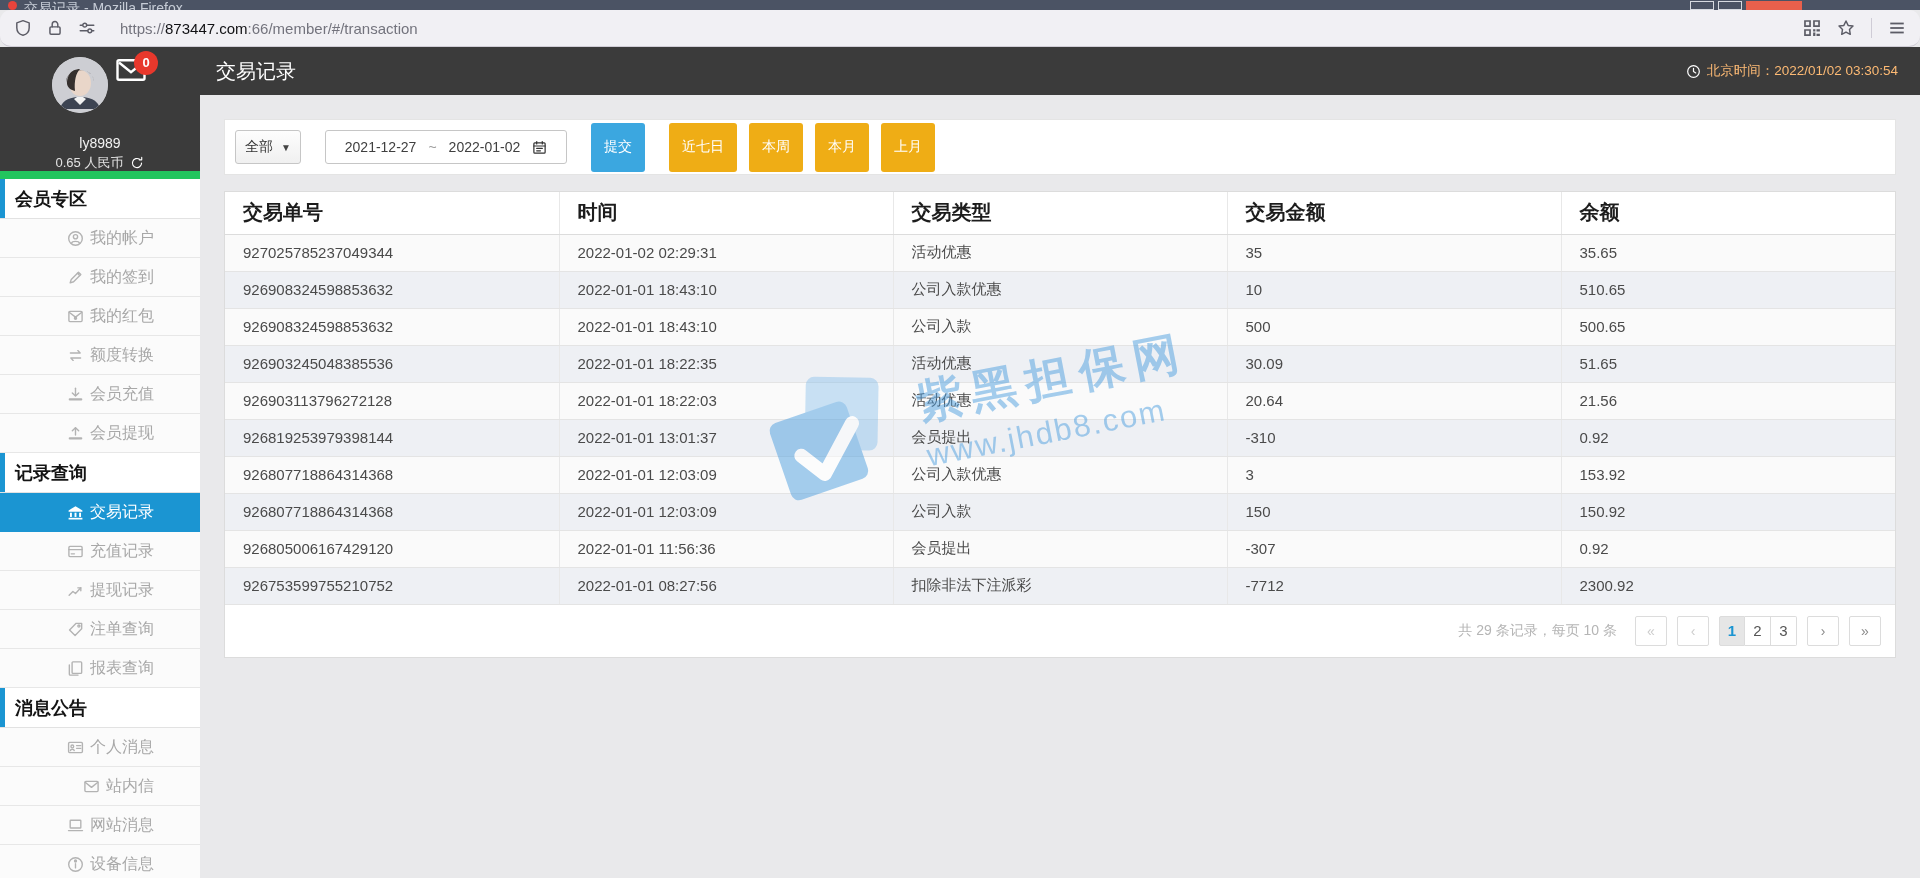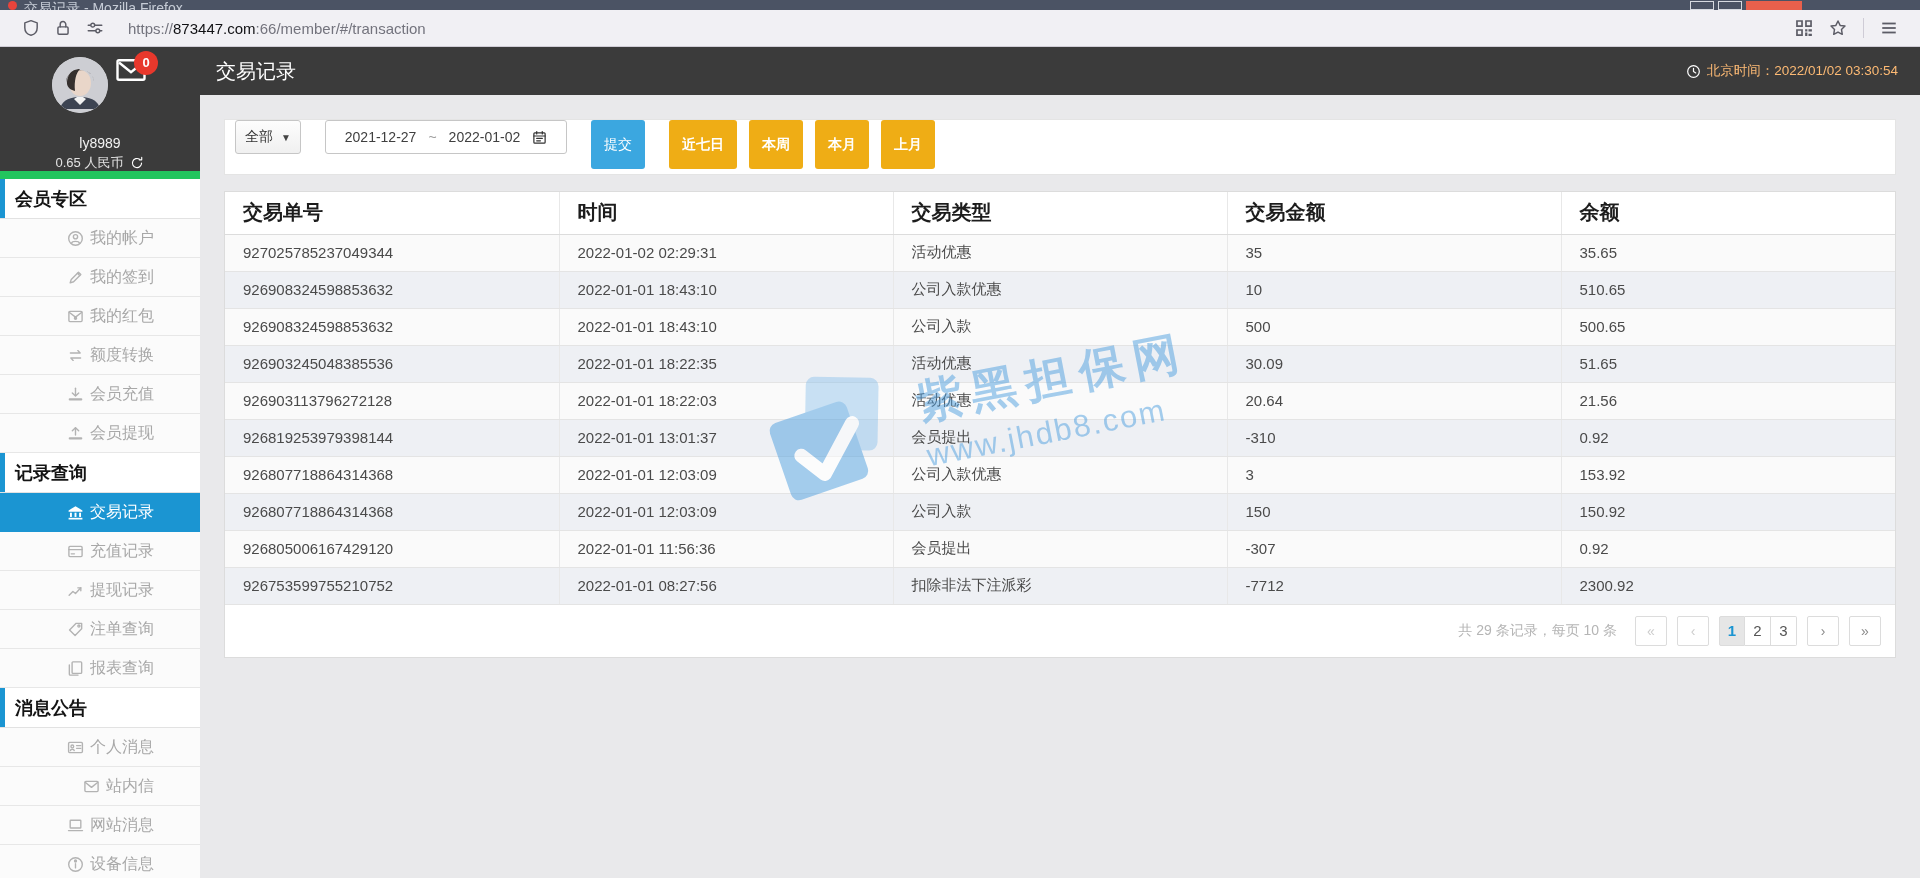--- a/index.html
+++ b/index.html
@@ -8,21 +8,21 @@
   .screen { width:1920px; height:878px; display:flex; flex-direction:column; }
 
   
   .titlebar { height:10px; background:#4b5364; position:relative; overflow:hidden; flex:0 0 auto; }
   .fav-dot { position:absolute; left:8px; top:1px; width:9px; height:9px; border-radius:50%; background:#e8443c; }
   .tab-title { position:absolute; left:24px; top:0px; font-size:14px; color:#c6ccd6; white-space:nowrap; }
   .win-controls { position:absolute; right:118px; top:1px; display:flex; gap:4px; }
   .wc { width:24px; height:9px; border:1px solid #d7dae0; background:transparent; }
   .wc-close { width:56px; background:#e8604c; border-color:#e8604c; }
 
-  .urlbar { height:37px; background:#f1f0f4; border-bottom:1px solid #d0cdd6; display:flex; align-items:center; padding:0 22px; flex:0 0 auto; }
+  .urlbar { height:37px; background:#f1f0f4; border-bottom:1px solid #d0cdd6; display:flex; align-items:center; padding:0 14px; flex:0 0 auto;border-radius:11px; }
   .urlbar .icon { display:inline-flex; width:18px; height:18px; color:#5c5c66; margin-right:14px; }
   .urlbar .icon svg { width:100%; height:100%; }
   .url { font-size:15px; color:#73737d; flex:1 1 auto; margin-left:10px; white-space:nowrap; overflow:hidden; }
   .u-domain { color:#101013; }
   .right-icons { display:flex; align-items:center; }
   .right-icons .icon { margin-right:0; margin-left:16px; }
   .tb-divider { width:1px; height:20px; background:#cfccd6; margin-left:16px; }
 
   
   .app { flex:1 1 auto; display:flex; min-height:0; }
@@ -52,30 +52,30 @@
   
   .main { flex:1 1 auto; display:flex; flex-direction:column; min-width:0; }
   .page-header { height:48px; background:#3b3b3b; display:flex; align-items:center; justify-content:space-between; padding:0 22px 0 16px; flex:0 0 auto; }
   .page-title { color:#fff; font-size:20px; }
   .bj-time { color:#fdba74; font-size:13.5px; display:flex; align-items:center; gap:6px; }
   .bj-time .icon { width:15px; height:15px; display:inline-flex; color:#fff; }
   .bj-time .icon svg { width:100%; height:100%; }
 
   .content { flex:1 1 auto; padding:24px; position:relative; background:#e9e9eb; }
 
-  .filter-card { background:#fff; border:1px solid #e4e4e4; height:56px; display:flex; padding:0 10px; gap:24px; }
+  .filter-card { background:#fff; border:1px solid #e4e4e4; height:56px; display:flex; align-items:center; padding:0 10px; gap:24px; }
   .select { width:66px; height:34px; border:1px solid #c6c6c6; border-radius:3px; background:linear-gradient(#fdfdfd,#f0f0f0); display:flex; align-items:center; justify-content:center; gap:8px; font-size:14px; color:#333; cursor:pointer; }
   .select .chev { font-size:10px; color:#444; }
   .date-range { width:242px; height:34px; border:1px solid #c6c6c6; border-radius:3px; background:#fff; display:flex; align-items:center; justify-content:center; gap:12px; font-size:14px; color:#3f3f3f; cursor:text; }
   .date-range .sep { color:#9a9a9a; }
   .date-range .icon { width:15px; height:15px; display:inline-flex; color:#333; }
   .date-range .icon svg { width:100%; height:100%; }
   .btn { border:none; border-radius:3px; height:49px; padding:0 13px; font-size:14px; color:#fff; cursor:pointer; font-family:inherit; }
   .btn.blue { background:#3ba7e0; }
-  .btn.yellow { background:#efad15;font-weight:bold; }
+  .btn.yellow { background:#efad15; }
   .quick { display:flex; gap:12px; margin-left:0; }
 
   .table-card { background:#fff; border:1px solid #dcdcdc; margin-top:16px; position:relative; z-index:1; }
   table { width:100%; border-collapse:collapse; table-layout:fixed; }
   th { height:42px; text-align:left; padding:0 18px; font-size:20px; color:#1c1c1c; background:#fff; border-bottom:1px solid #dcdcdc; border-right:1px solid #e8e8e8; font-weight:bold; }
   th:last-child { border-right:none; }
   td { height:37px; padding:0 18px; font-size:15px; color:#4a4a4a; border-bottom:1px solid #e4e4e4; border-right:1px solid #e8e8e8; white-space:nowrap; overflow:hidden; }
   td:last-child { border-right:none; }
   tr.odd td { background:#fafafa; }
   tr.even td { background:#eef0f4; }

